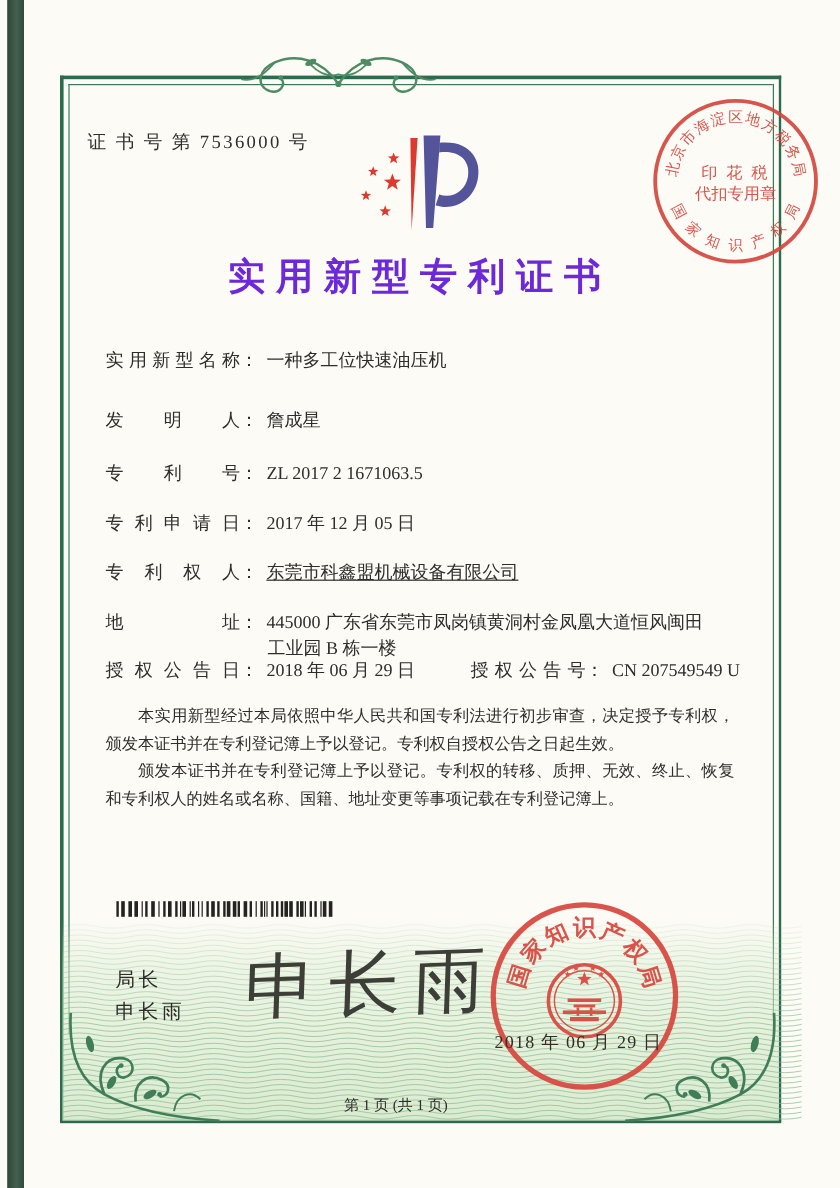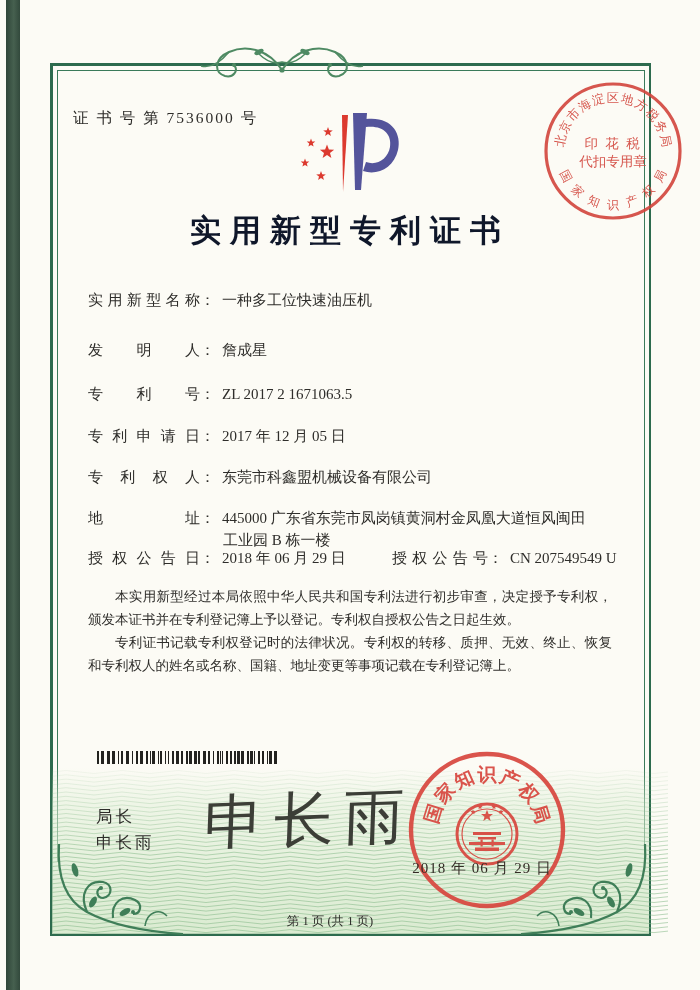--- a/index.html
+++ b/index.html
@@ -5,21 +5,21 @@
   html,body{margin:0;padding:0;}
   body{width:700px;height:990px;position:relative;background:#ffffff;
        font-family:"Liberation Serif","DejaVu Serif",serif;}
   .page{position:absolute;left:0;top:0;width:700px;height:990px;background:#fcfbf5;overflow:hidden;}
   .spine{position:absolute;left:6px;top:0;width:14px;height:990px;
          background:linear-gradient(90deg,#2f4639,#46604f 55%,#32493c);}
   .fl{position:absolute;background:#2d6b4e;}
   .fl.thin{background:#3a7a5a;}
   .cert-no{position:absolute;left:73px;top:108px;font-size:15.5px;letter-spacing:2px;color:#2e2d2a;}
   .title{position:absolute;left:50px;top:210px;width:600px;text-align:center;
-         font-size:31px;font-weight:bold;letter-spacing:9px;color:#0f172a;}
+         font-size:31px;font-weight:bold;letter-spacing:9px;color:#6d28d9;}
   .row{position:absolute;left:88px;font-size:15px;color:#2e2d2a;white-space:nowrap;}
   .flabel{display:inline-block;width:112px;text-align:justify;text-align-last:justify;vertical-align:bottom;}
   .colon{display:inline-block;margin-right:7px;}
   .g-label{display:inline-block;width:96px;text-align:justify;text-align-last:justify;vertical-align:bottom;}
   .addr2{position:absolute;left:223px;top:531px;font-size:15px;color:#2e2d2a;}
   .body-text{position:absolute;left:88px;top:585px;width:524px;color:#2f2e2b;}
   .body-text p{margin:0;font-size:13.5px;line-height:23px;text-align:justify;text-indent:2em;}
   .waves-tint{position:absolute;left:52px;top:768px;width:597px;height:166px;
       background:linear-gradient(180deg,rgba(226,240,219,0) 0%,rgba(224,239,215,.5) 22%,rgba(210,231,200,.8) 100%);}
   .signer{position:absolute;left:96px;top:804px;font-size:16.5px;color:#2e2d2a;line-height:26px;letter-spacing:3px;}
@@ -109,37 +109,37 @@
   </div>
   <div class="row" style="top:291px;">
     <span class="flabel">实用新型名称</span><span class="colon">：</span><span>一种多工位快速油压机</span>
   </div>
   <div class="row" style="top:385px;">
     <span class="flabel">专利号</span><span class="colon">：</span><span>ZL 2017 2 1671063.5</span>
   </div>
   <div class="row" style="top:427px;">
     <span class="flabel">专利申请日</span><span class="colon">：</span><span>2017 年 12 月 05 日</span>
   </div>
-  <div class="row" style="top:468px;">
+  <div class="row" style="top:468px;text-decoration:underline;">
     <span class="flabel">专利权人</span><span class="colon">：</span><span>东莞市科鑫盟机械设备有限公司</span>
   </div>
   <div class="row" style="top:509px;">
     <span class="flabel">地址</span><span class="colon">：</span><span>445000 广东省东莞市凤岗镇黄洞村金凤凰大道恒风闽田</span>
   </div>
   <div class="addr2">工业园 B 栋一楼</div>
   <div class="row" style="top:549px;">
     <span class="flabel">授权公告日</span><span class="colon">：</span><span>2018 年 06 月 29 日</span>
   </div>
   <div class="row" style="left:392px;top:549px;">
     <span class="g-label">授权公告号</span><span class="colon">：</span><span>CN 207549549 U</span>
   </div>
 
   <div class="body-text">
     <p>本实用新型经过本局依照中华人民共和国专利法进行初步审查，决定授予专利权，颁发本证书并在专利登记簿上予以登记。专利权自授权公告之日起生效。</p>
-    <p>专利证书记载专利权登记时的法律状况。专利权的转移、质押、无效、终止、恢复和专利权人的姓名或名称、国籍、地址变更等事项记载在专利登记簿上。</p>
+    <p>颁发本证书并在专利登记簿上予以登记。专利权的转移、质押、无效、终止、恢复和专利权人的姓名或名称、国籍、地址变更等事项记载在专利登记簿上。</p>
   </div>
 
   <svg id="barcode" style="left:97px;top:751px;" width="180" height="13" viewBox="0 0 180 13">
       <rect x="0" y="0" width="2" height="13" fill="#23231f"></rect>
       <rect x="4" y="0" width="3" height="13" fill="#23231f"></rect>
       <rect x="10" y="0" width="3" height="13" fill="#23231f"></rect>
       <rect x="15" y="0" width="3" height="13" fill="#23231f"></rect>
       <rect x="21" y="0" width="1" height="13" fill="#23231f"></rect>
       <rect x="24" y="0" width="2" height="13" fill="#23231f"></rect>
       <rect x="29" y="0" width="3" height="13" fill="#23231f"></rect>

